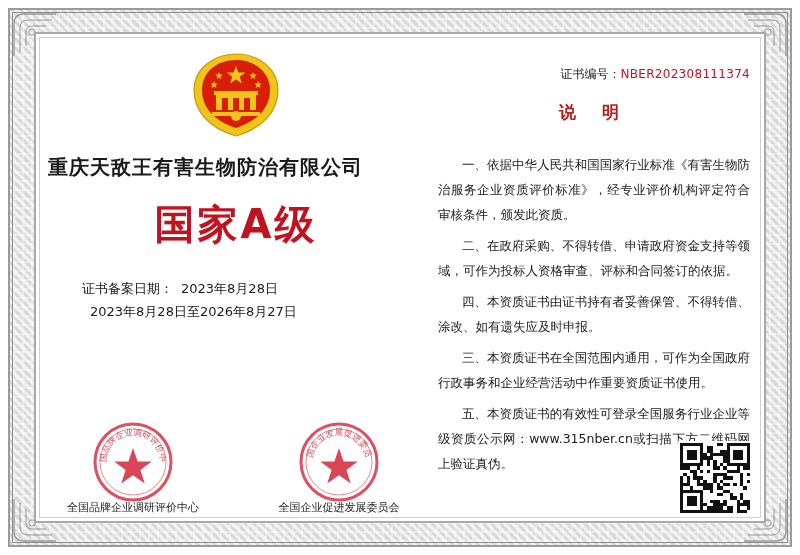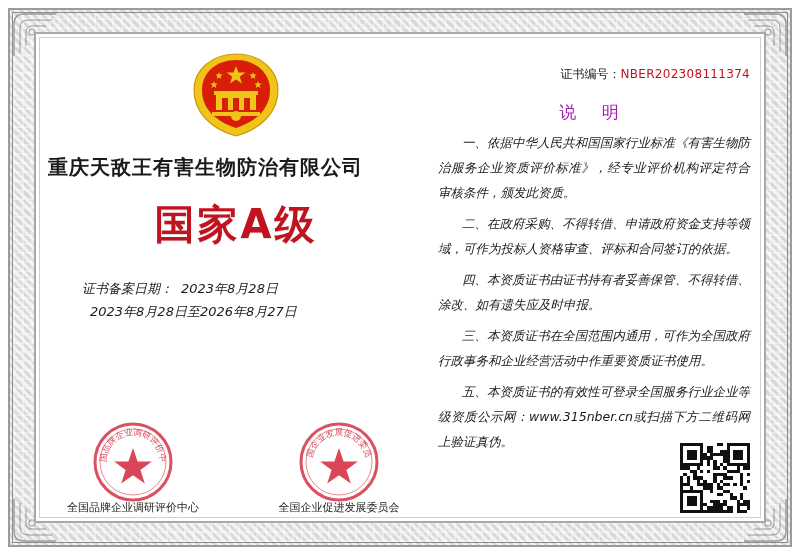--- a/index.html
+++ b/index.html
@@ -135,21 +135,21 @@
   }
 
   
   .dates {
     margin-top: 26px;
     padding-left: 34px;
     font-size: 13px;
     color: #1a1a1a;
     line-height: 1.75;
   }
-  .date-row { display: flex; font-style: italic; }
+  .date-row { display: flex; }
   .date-label { white-space: nowrap; }
   .date-value { white-space: nowrap; margin-left: 8px; }
 
   
   .seals {
     position: absolute;
     left: 0; right: 0;
     bottom: 2px;
     display: flex;
     justify-content: center;
@@ -181,33 +181,32 @@
     margin-bottom: 18px;
   }
   .cert-no .value {
     color: #c1121f;
     font-weight: normal;
     letter-spacing: .3px;
   }
   .notice-title {
     text-align: center;
     font-size: 17px;
-    font-weight: normal;
+    font-weight: bold;
     letter-spacing: 10px;
-    color: #a21caf;
-    margin-bottom: 6px;
+    color: #b91c1c;
+    margin-bottom: 28px;
   }
   .notice-item {
     font-size: 12.5px;
     line-height: 2.0;
     color: #1a1a1a;
     text-align: justify;
     text-indent: 24px;
     margin-bottom: 6px;
-    font-style: italic;
   }
 
   
   .qr {
     position: absolute;
     right: 8px;
     bottom: 2px;
     width: 74px;
     height: 74px;
     background: #ffffff;

